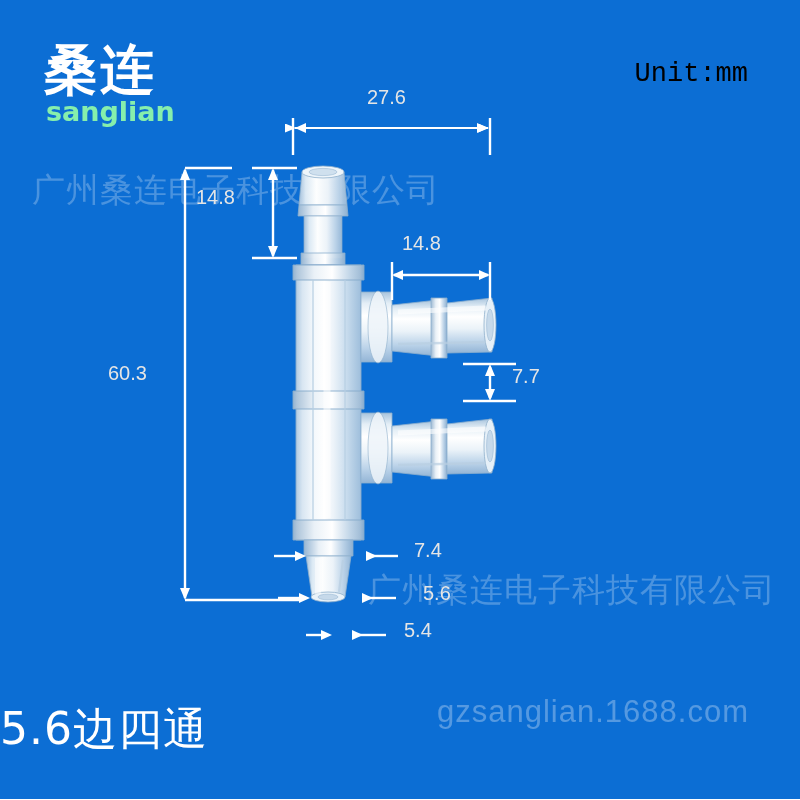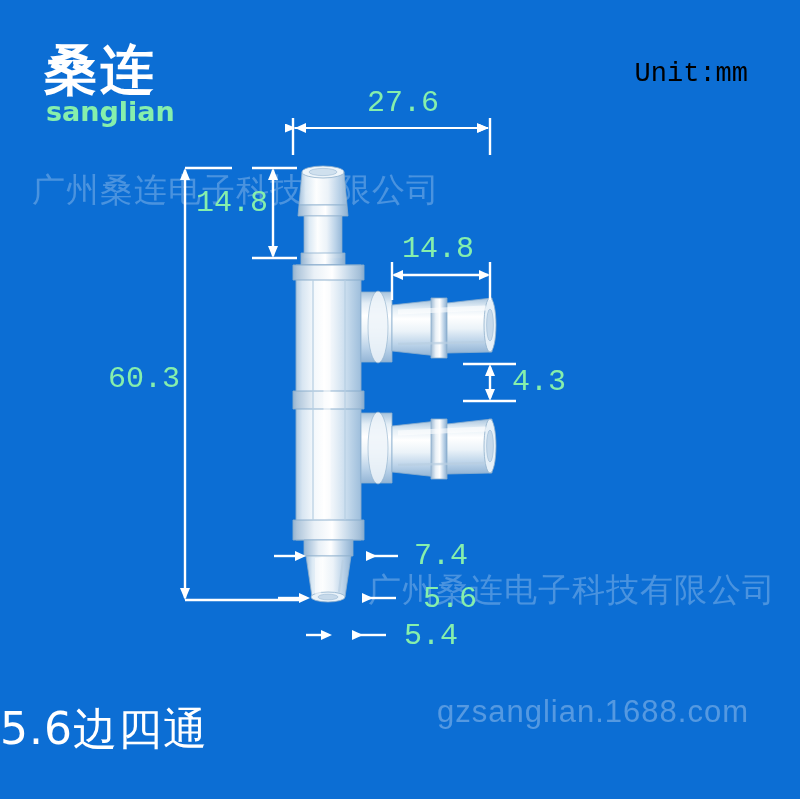--- a/index.html
+++ b/index.html
@@ -87,23 +87,23 @@
 
   
   #dimlayer {
     position: absolute;
     left: 0; top: 0;
     width: 800px; height: 800px;
     pointer-events: none;
   }
   .dim-text {
     position: absolute;
-    font-family: Liberation Mono, monospace;
-    font-size: 30px;
-    color: #86efac;
+    font-family: Liberation Sans, sans-serif;
+    font-size: 20px;
+    color: #e5e5e5;
     white-space: nowrap;
   }
 
   
   #product {
     position: absolute;
     left: 0; top: 0;
     width: 800px; height: 800px;
   }
 </style>
@@ -315,20 +315,20 @@
         <line x1="312" y1="600" x2="312" y2="628" stroke-opacity="0"></line>
       </g>
 
     </g>
   </svg>
 
   <div class="dim-text" style="left:367px; top:86px;">27.6</div>
   <div class="dim-text" style="left:108px; top:362px;">60.3</div>
   <div class="dim-text" style="left:196px; top:186px;">14.8</div>
   <div class="dim-text" style="left:402px; top:232px;">14.8</div>
-  <div class="dim-text" style="left:512px; top:365px;">4.3</div>
+  <div class="dim-text" style="left:512px; top:365px;">7.7</div>
   <div class="dim-text" style="left:414px; top:539px;">7.4</div>
   <div class="dim-text" style="left:423px; top:582px;">5.6</div>
   <div class="dim-text" style="left:404px; top:619px;">5.4</div>
 
   <div class="title">5.6边四通</div>
 
 </div>
 
 </body></html>

